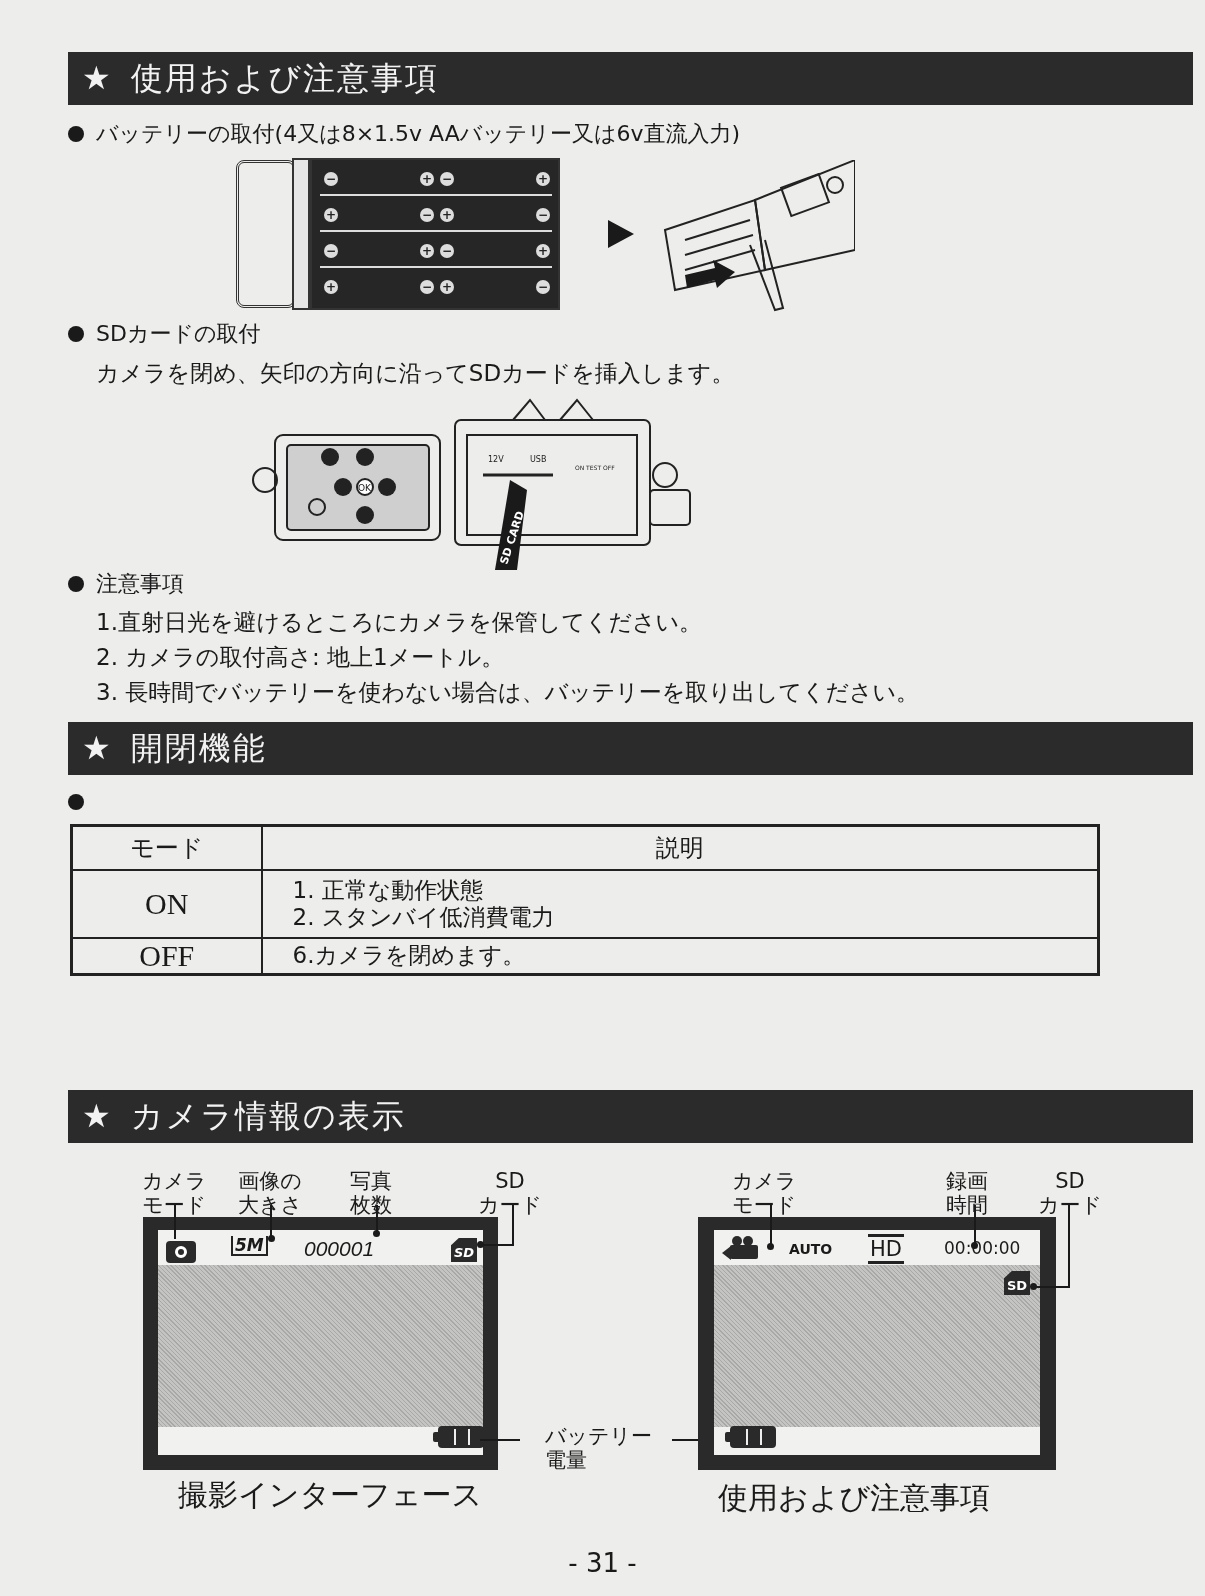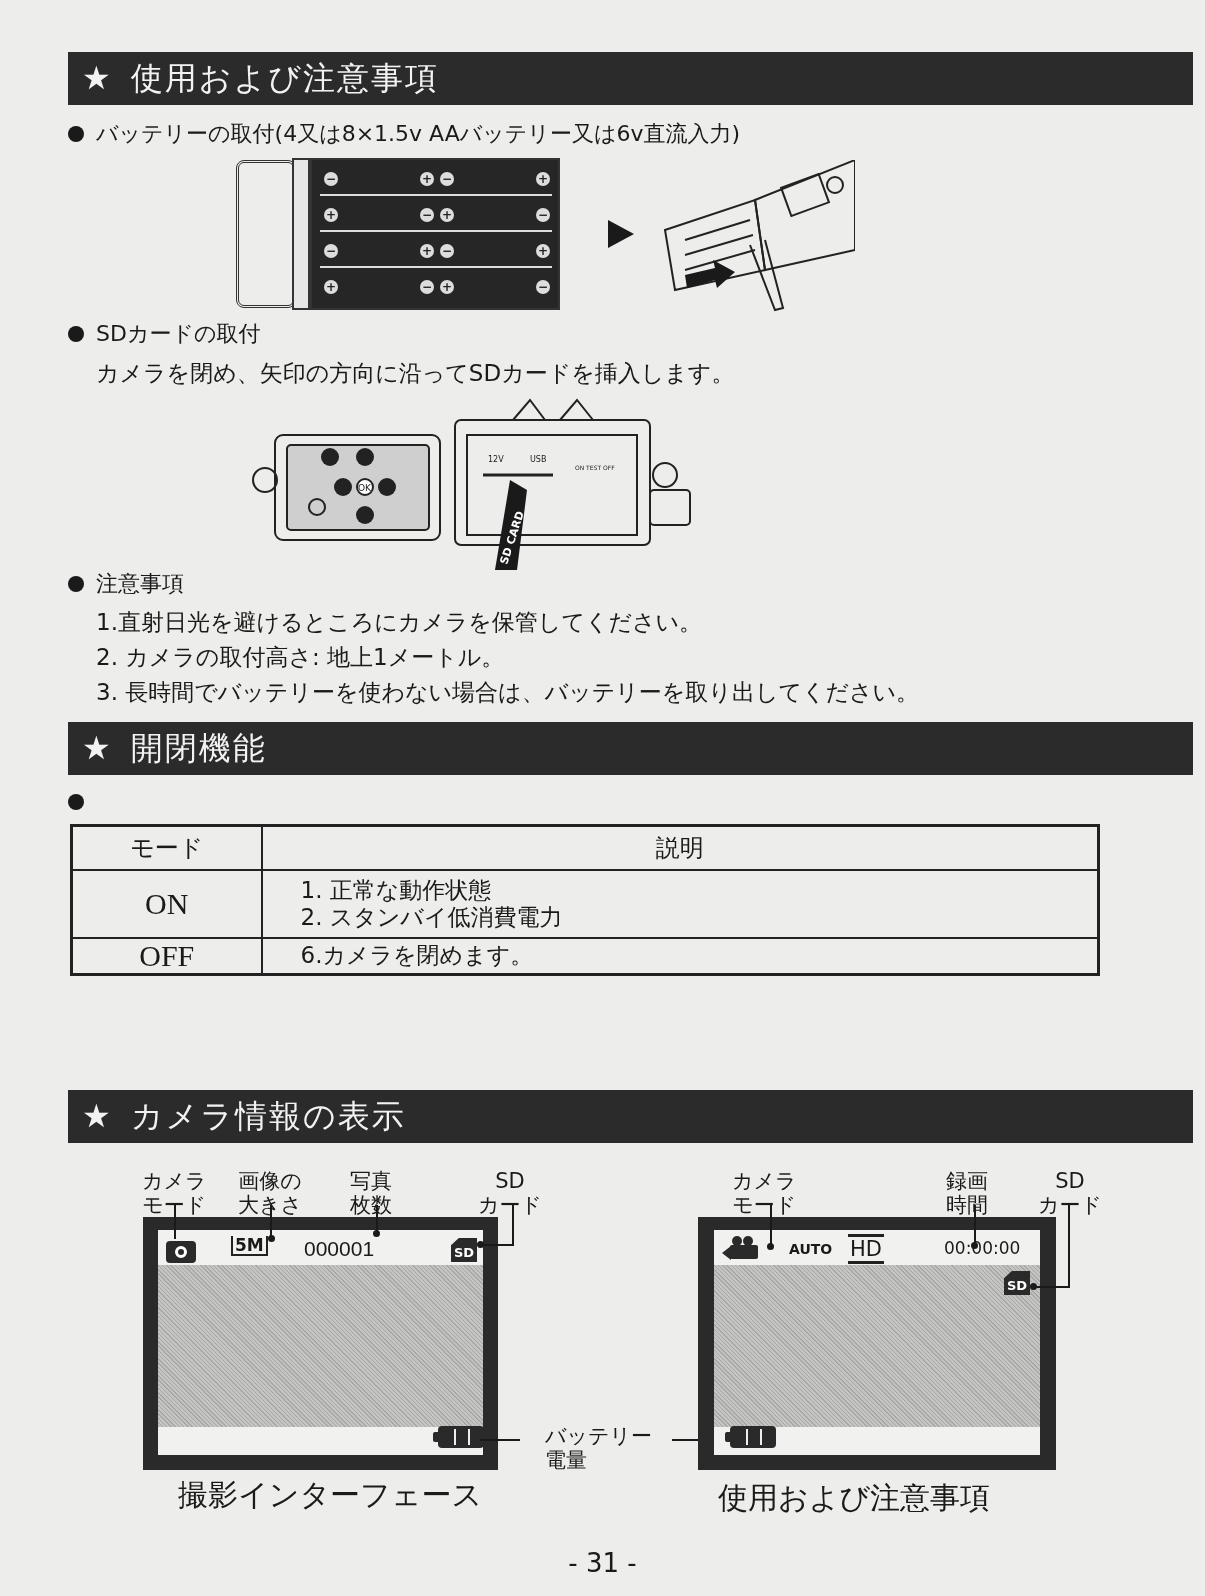--- a/index.html
+++ b/index.html
@@ -36,21 +36,21 @@
   .tray-body { position: absolute; left: 74px; top: 0; width: 250px; height: 152px; background: #262626; border: 2px solid #333; }
   .cell { position: absolute; left: 8px; width: 232px; height: 34px; border-bottom: 2px solid #ddd; }
   .term { position: absolute; width: 14px; height: 14px; border-radius: 50%; background: #ddd; color: #222; font-size: 12px; line-height: 14px; text-align: center; font-weight: bold; }
   .arrow-right { position: absolute; width: 0; height: 0; border-top: 14px solid transparent; border-bottom: 14px solid transparent; border-left: 26px solid #1a1a1a; }
 
   
   .mode-table { position: absolute; left: 70px; top: 824px; width: 1030px; border-collapse: collapse; border: 3px solid #222; }
   .mode-table th, .mode-table td { border: 2px solid #222; }
   .mode-table th { height: 44px; font-weight: normal; font-size: 24px; }
   .mode-table td.mode { width: 190px; text-align: center; font-family: "Liberation Serif", "DejaVu Serif", serif; font-size: 30px; }
-  .mode-table td.desc { padding-left: 38px; font-size: 23px; line-height: 27px; }
+  .mode-table td.desc { padding-left: 30px; font-size: 23px; line-height: 27px; }
   .mode-table td.desc div { white-space: nowrap; }
 
   
   .lcd-outer { position: absolute; background: #2a2a2a; }
   .lcd-inner { position: absolute; background: #f1f1ef; }
   .lcd-view { position: absolute; background: #b8b8b6; background-image: repeating-linear-gradient(45deg, #a8a8a6 0 1px, #c4c4c2 1px 3px); }
   .lcd-label { position: absolute; font-size: 21px; line-height: 24px; text-align: center; white-space: nowrap; margin-top: 14px; }
   .leader { position: absolute; background: #1a1a1a; }
   .pin { position: absolute; width: 7px; height: 7px; border-radius: 50%; background: #1a1a1a; }
   .caption { position: absolute; font-size: 30px; white-space: nowrap; }
@@ -205,21 +205,21 @@
 </div>
 <div class="lcd-label" style="left:350px; top:1155px;">
   <div>写真</div>
     <div>枚数</div>
 </div>
 <div class="lcd-label" style="left:478px; top:1155px;">
   <div>SD</div>
     <div>カード</div>
 </div>
 
-<div class="lcd-outer" style="left:143px; top:1217px; width:355px; height:253px;">
+<div class="lcd-outer" style="left:143px; top:1217px; width:355px; height:253px;font-style:italic;">
   <div class="lcd-inner" style="left:15px; top:13px; width:325px; height:225px;">
     <div class="lcd-view" style="left:0; top:35px; width:325px; height:162px;"></div>
 
     <div class="abs" style="left:8px; top:11px; width:30px; height:22px; background:#2a2a2a; border-radius:4px;">
       <div class="abs" style="left:9px; top:5px; width:12px; height:12px; border-radius:50%; border:3px solid #fff;"></div>
     </div>
 
     <div class="abs" style="left:73px; top:6px; font-size:17px; font-weight:bold; line-height:18px; border-bottom:2px solid #222; border-left:2px solid #222; border-right:2px solid #222; padding:0 2px;">5M</div>
     <div class="abs" style="left:146px; top:7px; font-size:21px; font-family:'Liberation Sans', sans-serif;">000001</div>
     <div class="sdicon" style="left:293px; top:8px;">SD</div>
@@ -265,21 +265,21 @@
   <div class="lcd-inner" style="left:16px; top:13px; width:326px; height:225px;">
     <div class="lcd-view" style="left:0; top:35px; width:326px; height:162px;"></div>
 
     <div class="abs" style="left:8px; top:6px; width:40px; height:26px;">
       <div class="abs" style="left:10px; top:0; width:10px; height:10px; border-radius:50%; background:#2a2a2a;"></div>
       <div class="abs" style="left:21px; top:0; width:10px; height:10px; border-radius:50%; background:#2a2a2a;"></div>
       <div class="abs" style="left:8px; top:9px; width:28px; height:14px; background:#2a2a2a; border-radius:2px;"></div>
       <div class="abs" style="left:0; top:10px; width:0; height:0; border-top:7px solid transparent; border-bottom:7px solid transparent; border-right:9px solid #2a2a2a;"></div>
     </div>
     <div class="abs" style="left:75px; top:11px; font-size:14px; font-weight:bold;">AUTO</div>
-    <div class="abs" style="left:134px; top:4px; font-size:21px; line-height:24px; border-top:3px solid #222; border-bottom:3px solid #222; padding:0 2px;">HD</div>
+    <div class="abs" style="left:154px; top:4px; font-size:21px; line-height:24px; border-top:3px solid #222; border-bottom:3px solid #222; padding:0 2px;">HD</div>
     <div class="abs" style="left:230px; top:8px; font-size:17px;">00:00:00</div>
     <div class="sdicon" style="left:290px; top:41px;">SD</div>
     <div class="batt" style="left:16px; top:196px;">
         <i style="left:16px;"></i>
         <i style="left:30px;"></i>
       </div>
   </div>
 </div>
 
 <div class="leader" style="left:770px; top:1205px; width:2px; height:40px;"></div>

